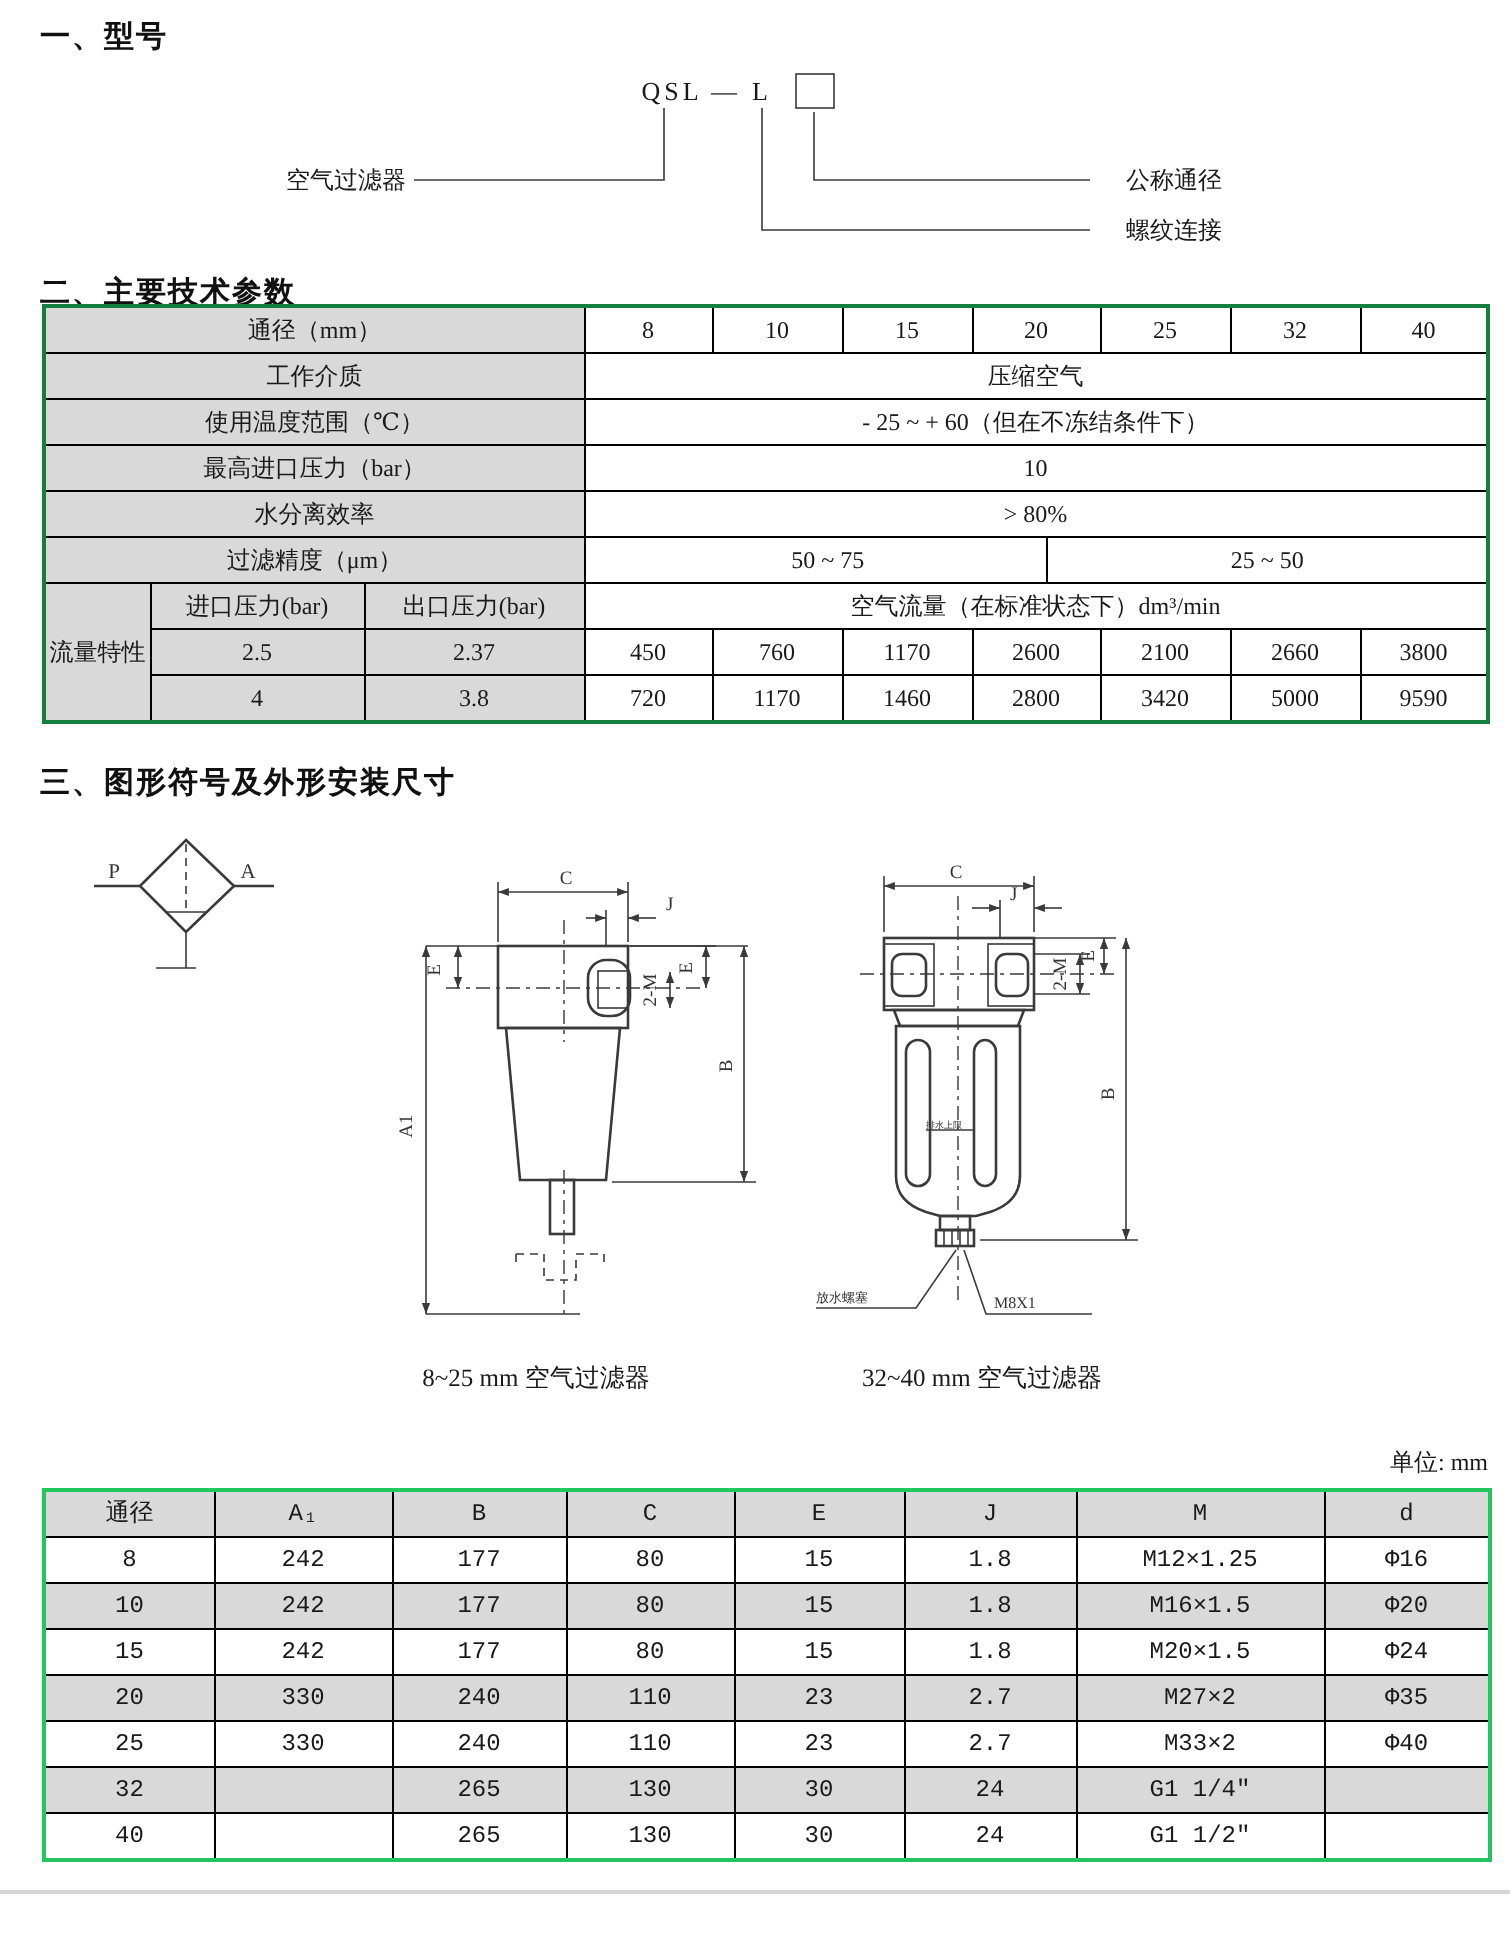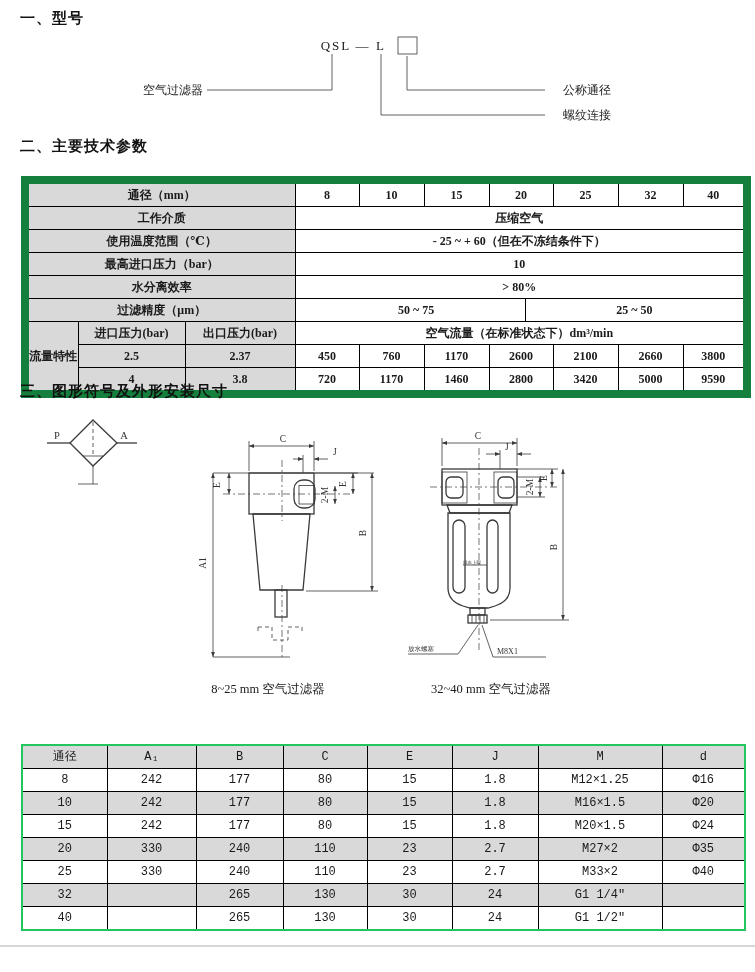--- a/index.html
+++ b/index.html
@@ -2,21 +2,21 @@
 <html><head>
 <meta charset="utf-8">
 <style>
   html,body{margin:0;padding:0;background:#fff;}
   .page{position:relative;width:755px;height:972px;background:#ffffff;
         font-family:"Liberation Serif","DejaVu Serif",serif;color:#1a1a1a;overflow:hidden;}
   .sec-h{position:absolute;font-family:"Liberation Sans","DejaVu Sans",sans-serif;
          font-weight:bold;font-size:15px;color:#111;letter-spacing:1px;white-space:nowrap;}
   
   table{border-collapse:collapse;table-layout:fixed;position:absolute;background:#fff;}
-  .spec{left:21px;top:176px;width:723px;border:8px solid #15803d;font-weight:bold;}
+  .spec{left:21px;top:152px;width:723px;border:2px solid #15803d;}
   .spec td{border:1px solid #000;height:22px;padding:0;text-align:center;
            font-size:12px;line-height:14px;overflow:hidden;white-space:nowrap;}
   .g{background:#d9d9d9;}
   .w{background:#ffffff;}
   .split{display:flex;height:22px;line-height:22px;margin-left:12px;}
   .split span{flex:1;text-align:center;}
   .split .r{border-left:1px solid #000;}
   .dim{left:21px;top:744px;width:723px;border:2px solid #22c55e;font-family:Liberation Mono, monospace;}
   .dim td{border:1px solid #000;height:22px;padding:0;text-align:center;
           font-size:12px;line-height:14px;overflow:hidden;white-space:nowrap;}
@@ -258,20 +258,21 @@
       <line class="thin" x1="484" y1="210" x2="484" y2="218"></line>
 
       <path class="thin" d="M478,220 L458,249 H408"></path>
       <text x="408" y="246" style="font-size:6.5px" fill="#333">放水螺塞</text>
       <path class="thin" d="M482,220 L493,252 H546"></path>
       <text x="497" y="249" style="font-size:8px" fill="#333">M8X1</text>
       <text class="cap" x="491" y="288" text-anchor="middle">32~40 mm 空气过滤器</text>
     </g>
   </svg>
 
+  <div class="unit">单位: mm</div>
 
   <table class="dim">
     <colgroup>
       <col style="width:85px">
         <col style="width:89px">
         <col style="width:87px">
         <col style="width:84px">
       <col style="width:85px">
         <col style="width:86px">
         <col style="width:124px">

